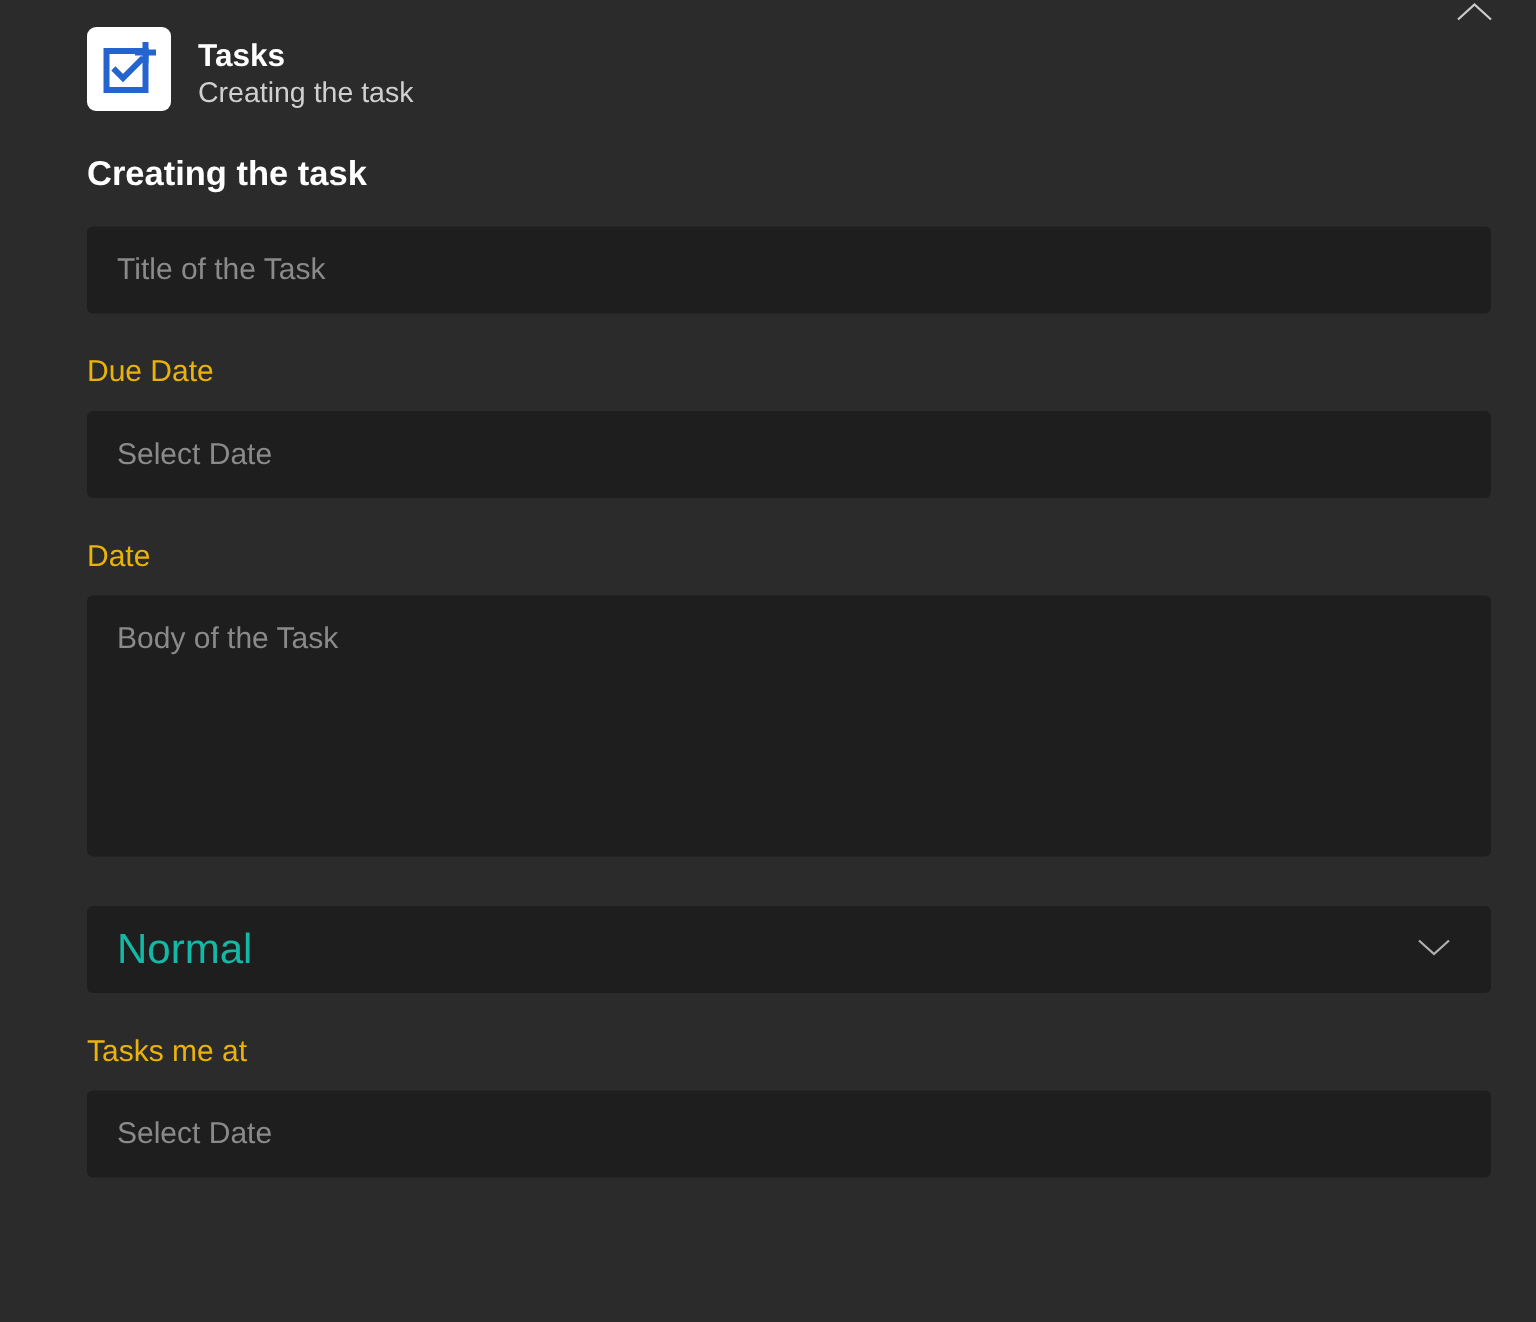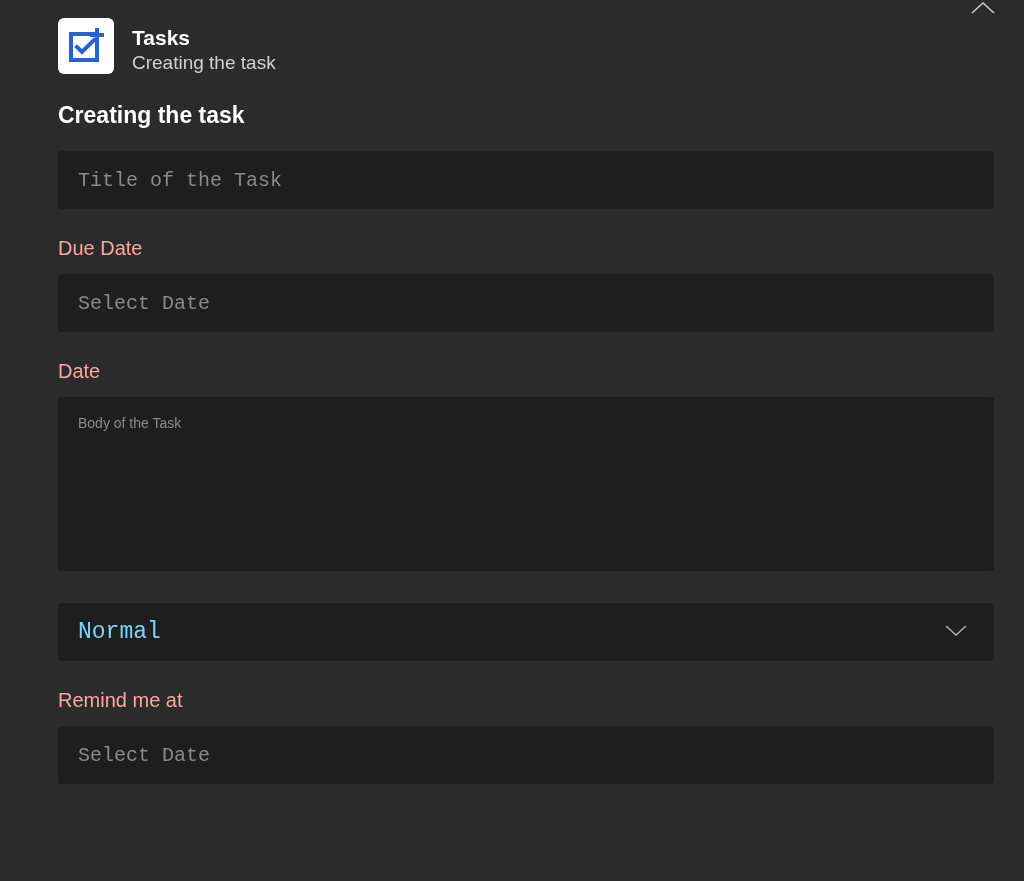--- a/index.html
+++ b/index.html
@@ -61,68 +61,68 @@
       cursor: pointer;
     }
     .section-title {
       font-size: 23px;
       font-weight: 700;
       margin-bottom: 22px;
     }
     .field-label {
       font-size: 20px;
       font-weight: 400;
-      color: #fca5a5;
+      color: #eab308;
       margin-bottom: 14px;
     }
     .field-block {
       margin-bottom: 28px;
       width: 936px;
     }
     .text-input, .date-input, .select-input {
       width: 100%;
       height: 58px;
       background-color: #1e1e1e;
       border: none;
       border-radius: 4px;
       padding: 0 20px;
       font-size: 20px;
       color: #ffffff;
-      font-family: Liberation Mono, monospace;
+      font-family: Liberation Sans, sans-serif;
       outline: none;
     }
     .text-input::placeholder, .date-input::placeholder, .textarea-input::placeholder {
       color: #8a8a8a;
     }
     .textarea-input {
       width: 100%;
       height: 174px;
       background-color: #1e1e1e;
       border: none;
       border-radius: 4px;
       padding: 18px 20px;
-      font-size: 14px;
+      font-size: 20px;
       color: #ffffff;
       font-family: inherit;
       outline: none;
       resize: none;
     }
     .select-wrapper {
       position: relative;
       width: 100%;
     }
     .select-input {
       display: flex;
       align-items: center;
       justify-content: space-between;
       cursor: pointer;
     }
     .select-value {
-      color: #7dd3fc;
-      font-size: 23px;
+      color: #14b8a6;
+      font-size: 28px;
     }
     .select-chevron {
       color: #b0b0b0;
       margin-right: 6px;
     }
   </style>
 </head>
 <body>
 
 <div class="container">
@@ -170,17 +170,17 @@
         <span class="select-chevron">
           <svg width="24" height="14" viewBox="0 0 24 14">
             <path d="M2 2 L12 11 L22 2" stroke="#b0b0b0" stroke-width="1.5" fill="none"></path>
           </svg>
         </span>
       </div>
     </div>
   </div>
 
   <div class="field-block">
-    <div class="field-label">Remind me at</div>
+    <div class="field-label">Tasks me at</div>
     <input type="text" class="date-input" placeholder="Select Date" style="">
   </div>
 
 </div>
 
 </body></html>

